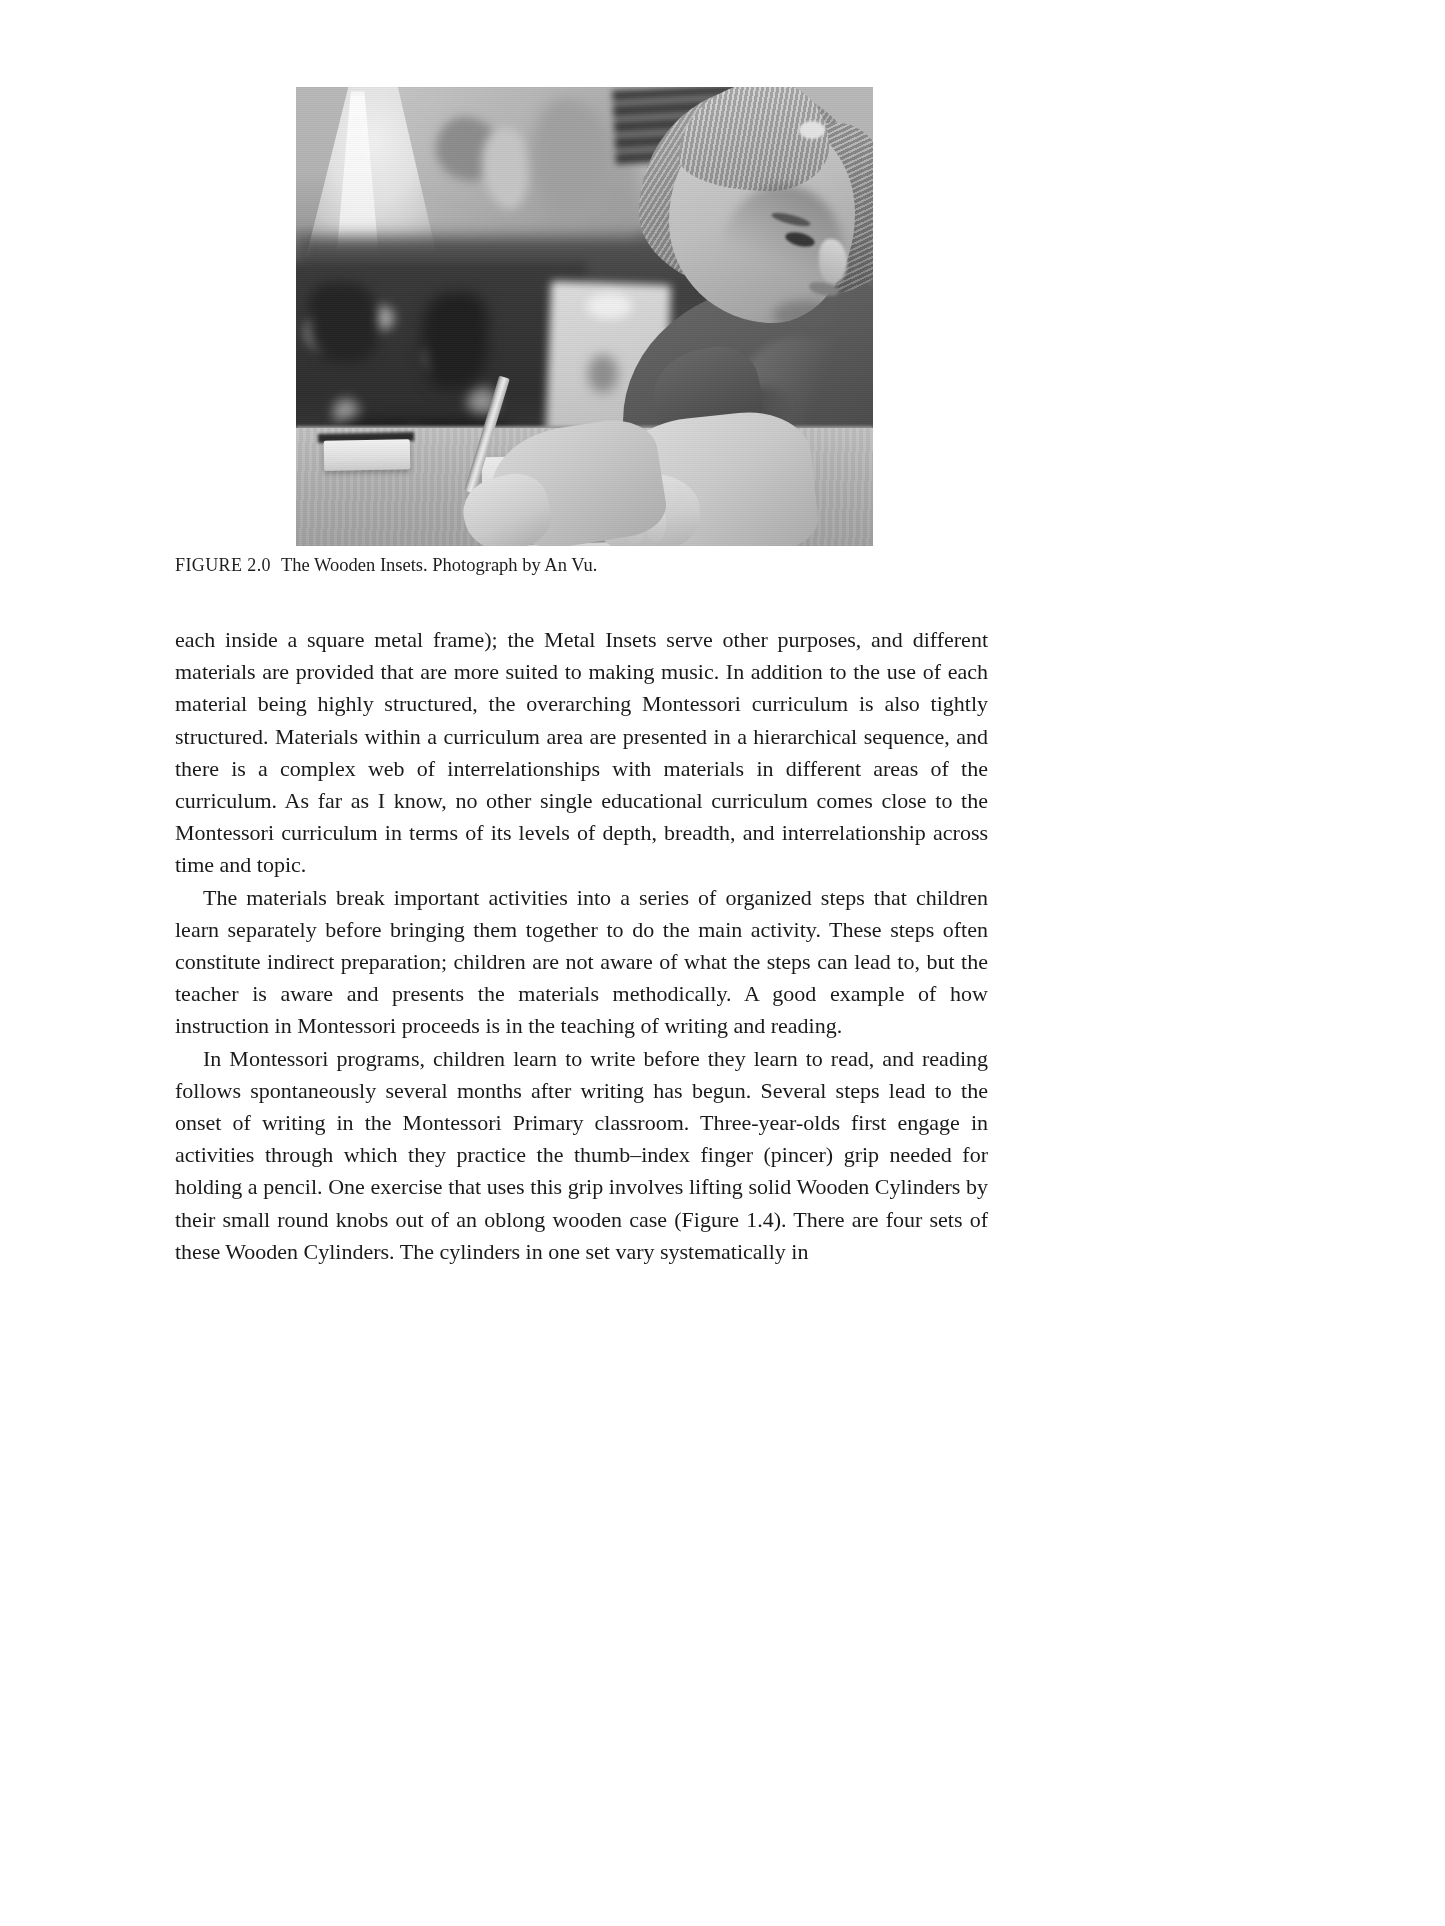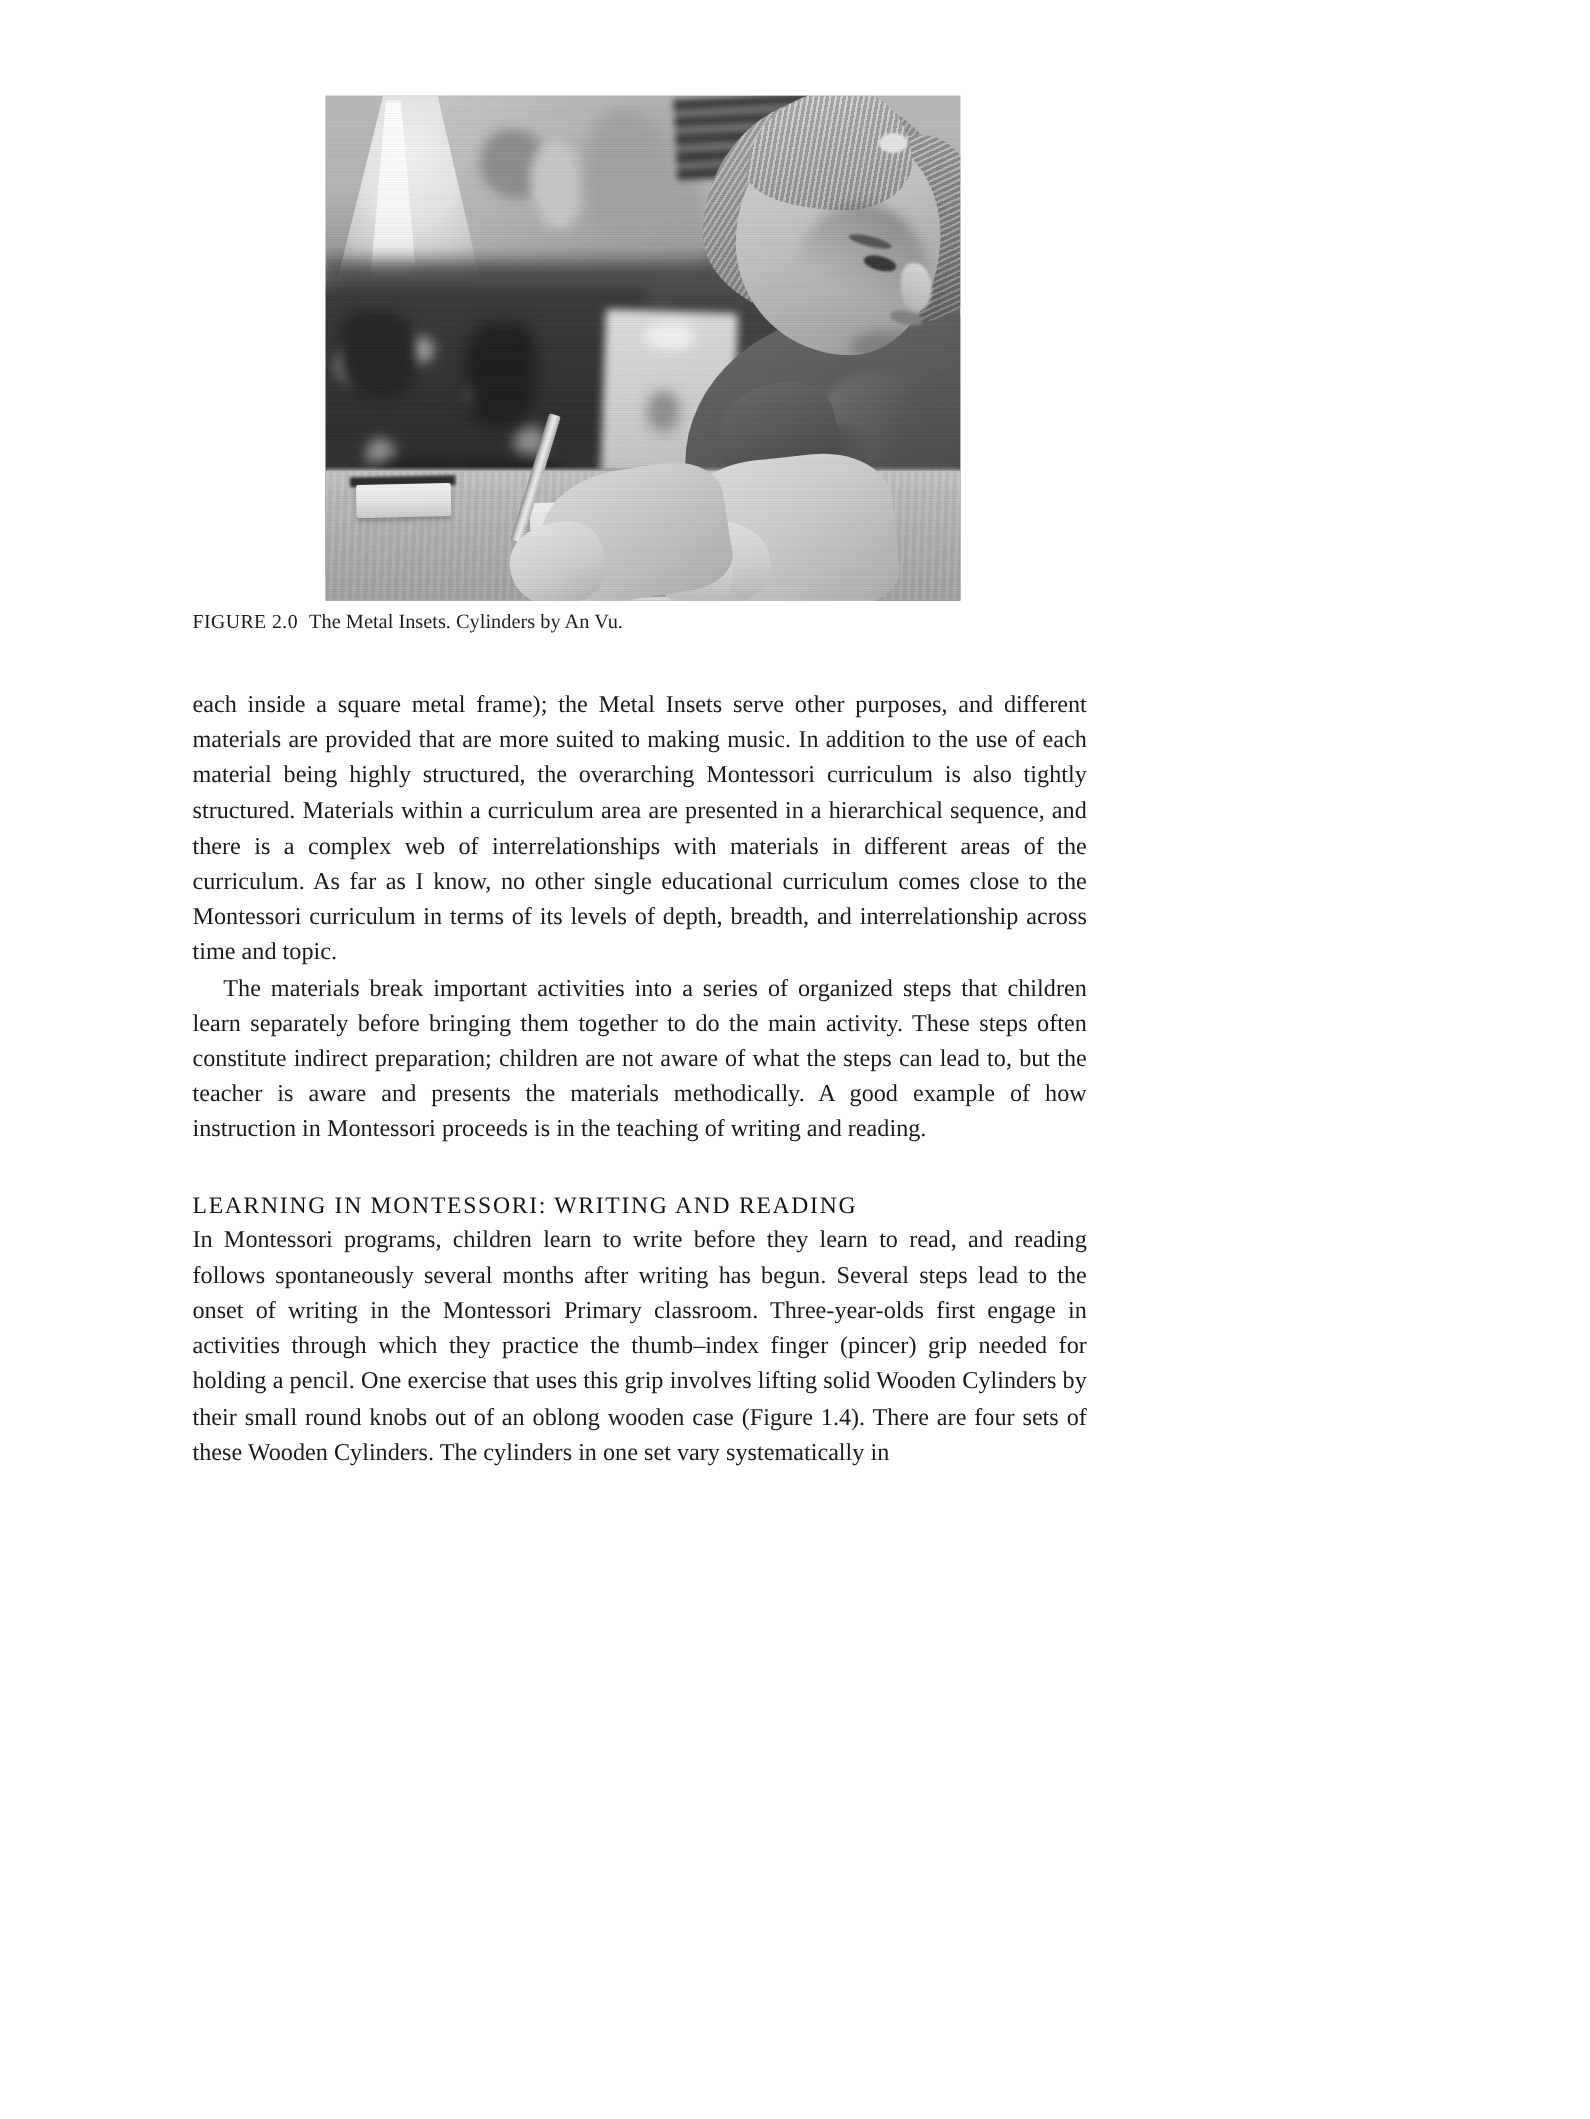--- a/index.html
+++ b/index.html
@@ -623,25 +623,24 @@
         <div class="pencil"></div>
         <div class="pencil-tip"></div>
         <div class="hand-right"></div>
 
         <div class="photo-noise"></div>
       </div>
     </div>
   </div>
 
   <div class="figure-caption">
-    <span class="caption-label">FIGURE 2.0</span><span class="caption-text">The Metal Insets. Cylinders by An Vu.</span>
+    <span class="caption-label">FIGURE 2.0</span><span class="caption-text">The Wooden Insets. Photograph by An Vu.</span>
   </div>
 
   <div class="body-col">
     <p class="body">each inside a square metal frame); the Metal Insets serve other purposes, and different materials are provided that are more suited to making music. In addition to the use of each material being highly structured, the overarching Montessori curriculum is also tightly structured. Materials within a curriculum area are presented in a hierarchical sequence, and there is a complex web of interrelationships with materials in different areas of the curriculum. As far as I know, no other single educational curriculum comes close to the Montessori curriculum in terms of its levels of depth, breadth, and interrelationship across time and topic.</p>
     <p class="body">The materials break important activities into a series of organized steps that children learn separately before bringing them together to do the main activity. These steps often constitute indirect preparation; children are not aware of what the steps can lead to, but the teacher is aware and presents the materials methodically. A good example of how instruction in Montessori proceeds is in the teaching of writing and reading.</p>
 
-    <h2 class="section-head">LEARNING IN MONTESSORI: WRITING AND READING</h2>
 
     <p class="body after-head">In Montessori programs, children learn to write before they learn to read, and reading follows spontaneously several months after writing has begun. Several steps lead to the onset of writing in the Montessori Primary classroom. Three-year-olds first engage in activities through which they practice the thumb–index finger (pincer) grip needed for holding a pencil. One exercise that uses this grip involves lifting solid Wooden Cylinders by their small round knobs out of an oblong wooden case (Figure 1.4). There are four sets of these Wooden Cylinders. The cylinders in one set vary systematically in</p>
   </div>
 
 </div>
 
 </body></html>

